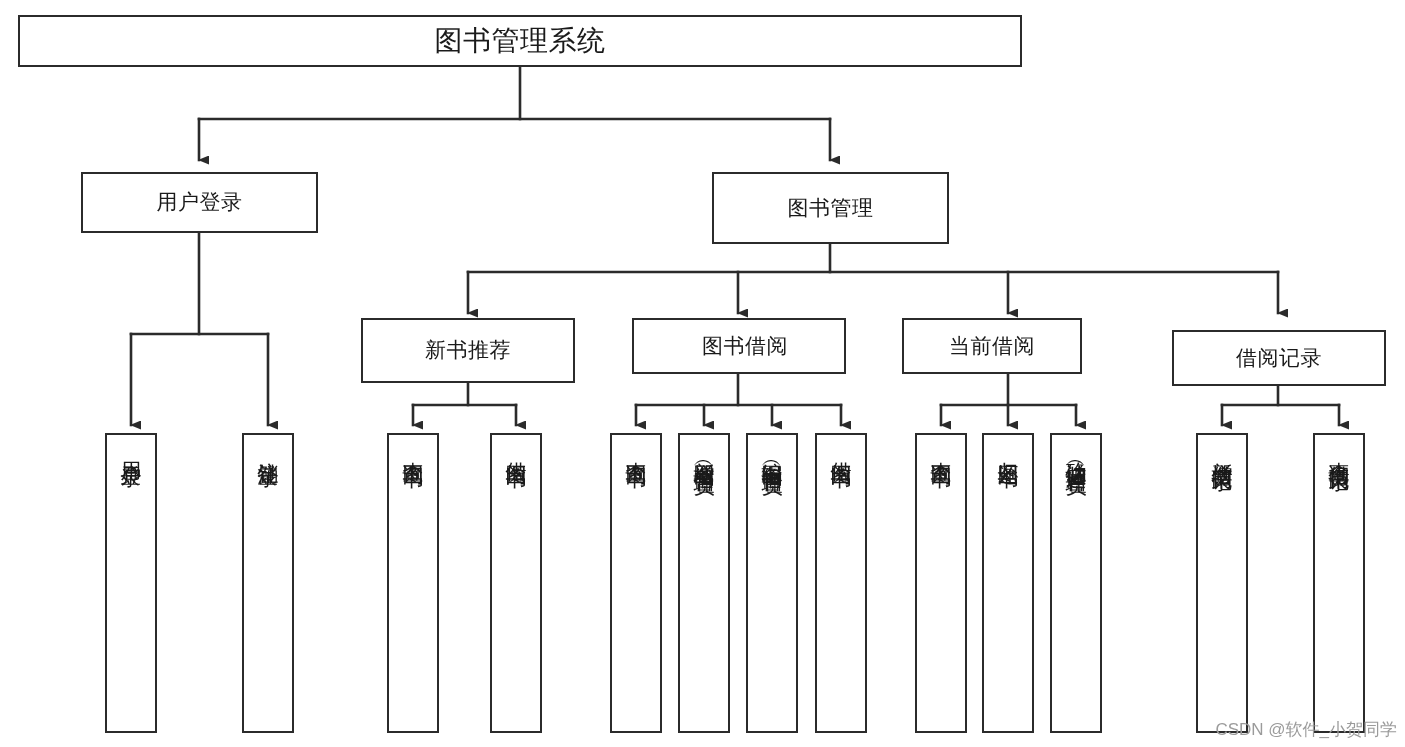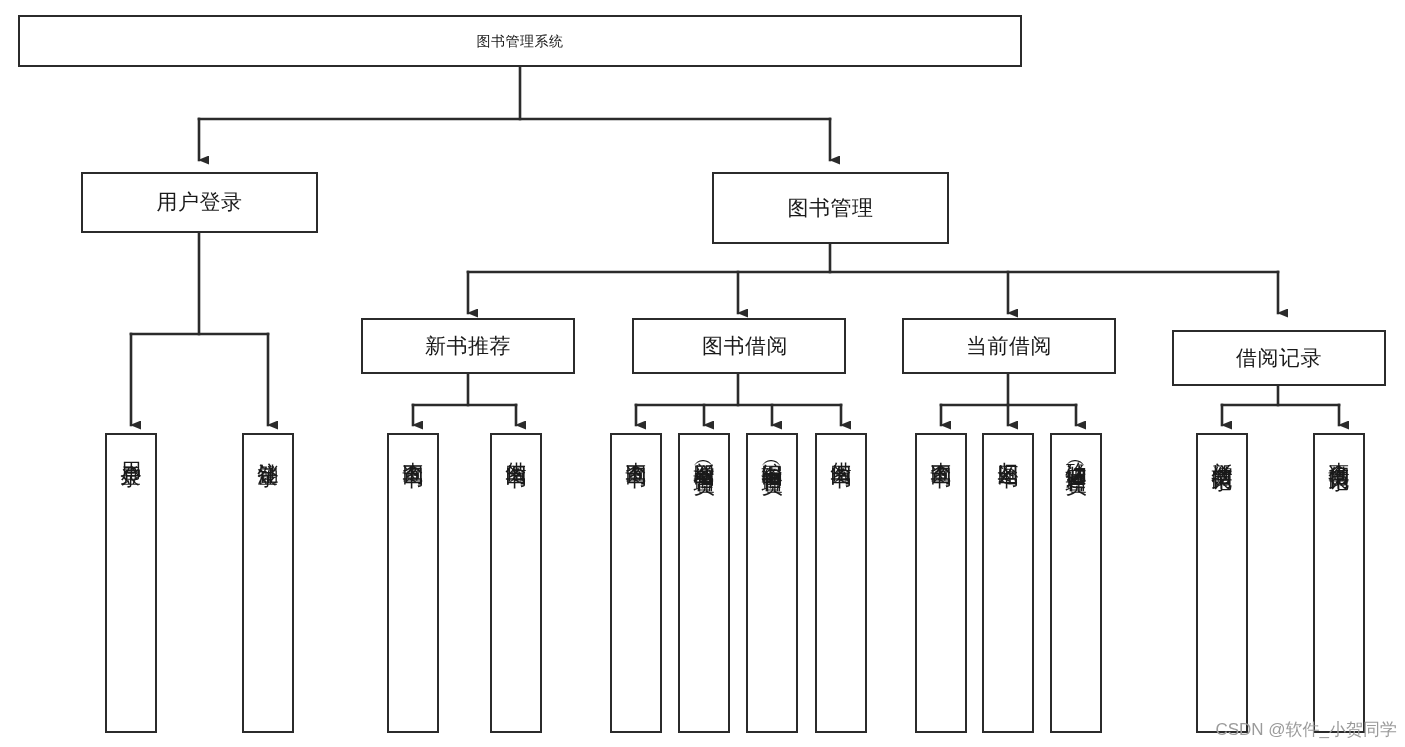--- a/index.html
+++ b/index.html
@@ -42,21 +42,21 @@
     text-align: center;
     line-height: 1.05;
     white-space: nowrap;
   }
   
   .node-h .node-label {
     font-size: 21px;
     letter-spacing: 0.5px;
   }
   .node-root .node-label {
-    font-size: 14px;
+    font-size: 28px;
   }
   
   .node-v {
     padding-top: 10px;
     align-items: flex-start;
   }
   .node-v .node-label {
     writing-mode: vertical-rl;
     text-orientation: upright;
     font-size: 21px;
@@ -136,27 +136,27 @@
     <span class="node-label">图书管理系统</span>
   </div>
 
   <div class="node-box node-h" style="left:81px; top:172px; width:237px; height:61px;">
     <span class="node-label">用户登录</span>
   </div>
   <div class="node-box node-h" style="left:712px; top:172px; width:237px; height:72px;">
     <span class="node-label">图书管理</span>
   </div>
 
-  <div class="node-box node-h" style="left:361px; top:318px; width:214px; height:56px;">
+  <div class="node-box node-h" style="left:361px; top:318px; width:214px; height:65px;">
     <span class="node-label">新书推荐</span>
   </div>
   <div class="node-box node-h" style="left:632px; top:318px; width:214px; height:56px;padding-left:12px;">
     <span class="node-label">图书借阅</span>
   </div>
-  <div class="node-box node-h" style="left:902px; top:318px; width:214px; height:56px;">
+  <div class="node-box node-h" style="left:902px; top:318px; width:180px; height:56px;">
     <span class="node-label">当前借阅</span>
   </div>
   <div class="node-box node-h" style="left:1172px; top:330px; width:214px; height:56px;">
     <span class="node-label">借阅记录</span>
   </div>
 
   <div class="node-box node-v" style="left:105px; top:433px; width:52px; height:300px;">
     <span class="node-label">用户登录</span>
   </div>
   <div class="node-box node-v" style="left:242px; top:433px; width:52px; height:300px;">

